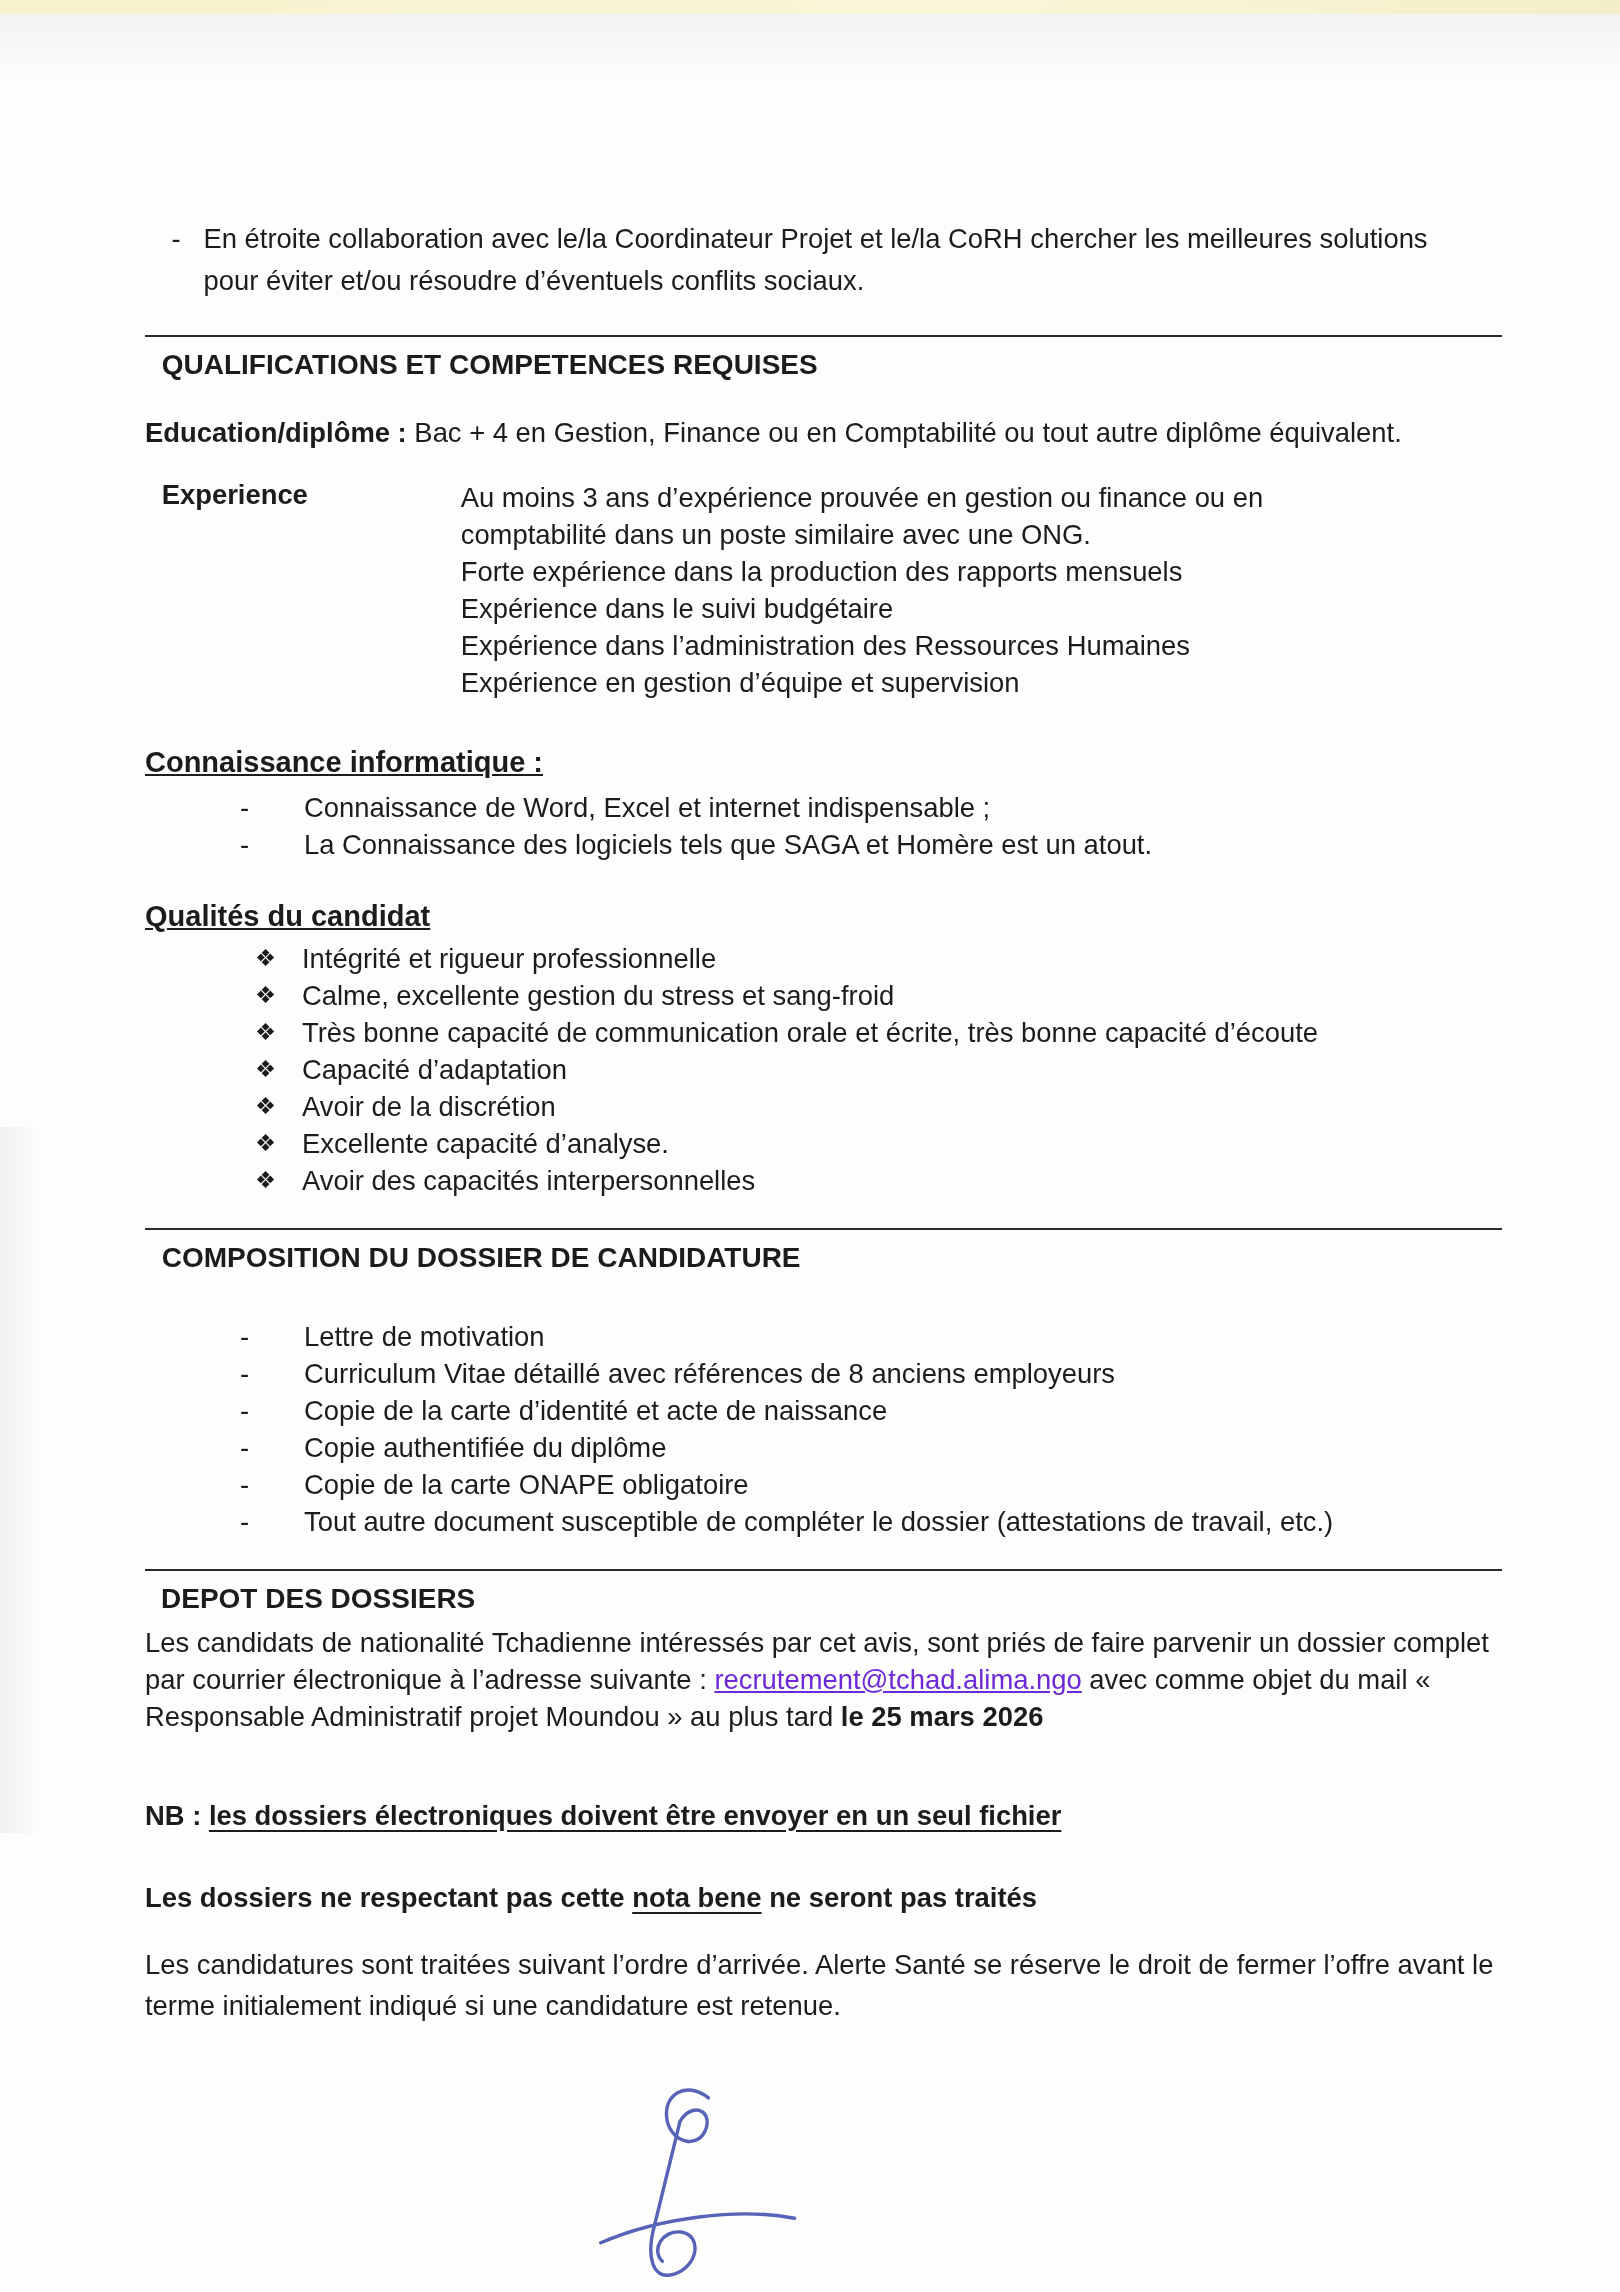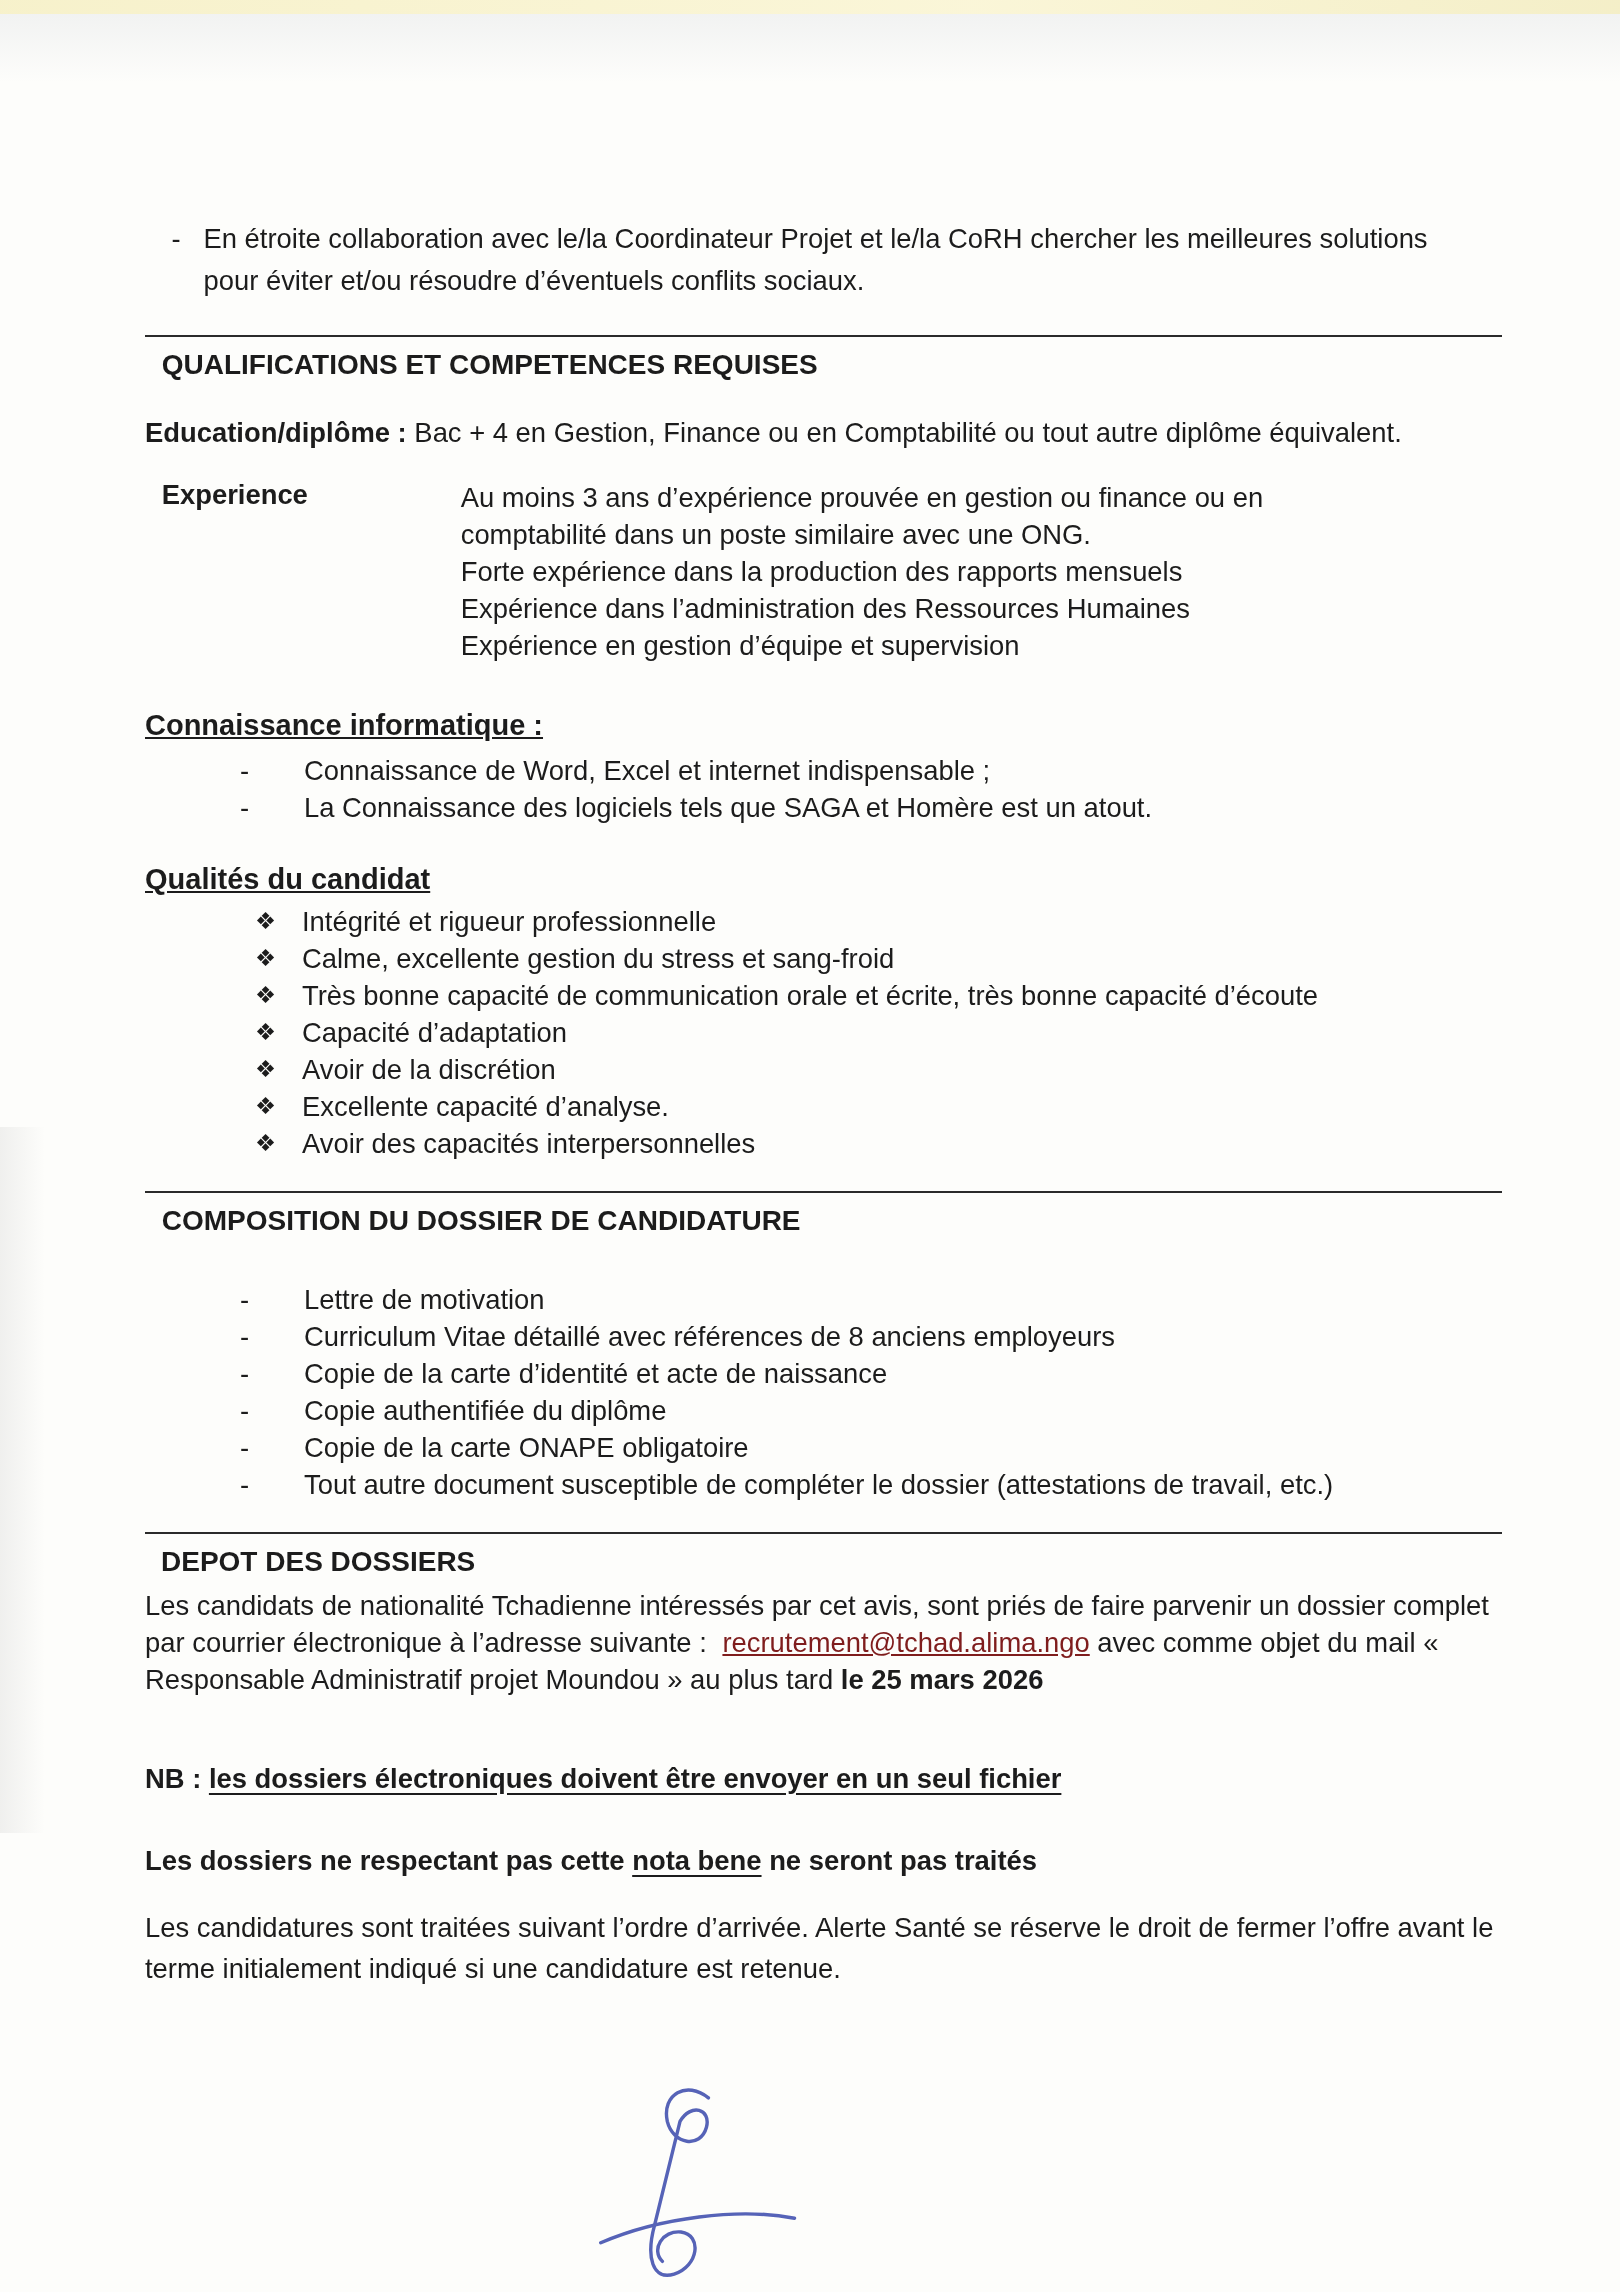--- a/index.html
+++ b/index.html
@@ -55,21 +55,21 @@
   
   .dash-list{margin-top:7.8px;line-height:37px;}
   .dash-list .item{display:flex;padding-left:95px;}
   .dash-list .marker{flex:0 0 64px;}
   
   .diamond-list{margin-top:5.9px;line-height:37px;}
   .diamond-list .item{display:flex;padding-left:110px;}
   .diamond-list .marker{flex:0 0 47px;font-size:23.5px;}
   
   .depot-para{margin:5.9px 0 0 0;line-height:37px;width:1357px;}
-  a.email-link{color:#7f1d1d;text-decoration:underline;cursor:pointer;margin-left:8px;}
+  a.email-link{color:#6d28d9;text-decoration:underline;cursor:pointer;}
   .nb-line{margin-top:61px;font-weight:bold;line-height:39px;}
   .nb-line u, .warning u{text-underline-offset:4.9px;margin-top:12px;}
   .warning{margin-top:43px;font-weight:bold;line-height:39px;}
   .closing{margin-top:17px;line-height:41px;width:1357px;}
   
   .signature{position:absolute;left:544px;top:2078px;}
 </style>
 </head>
 <body>
 
@@ -95,20 +95,21 @@
     </p>
 
     <div class="exp-row">
       <div class="exp-label">Experience</div>
       <div class="exp-lines">
 
           <div>Au moins 3 ans d’expérience prouvée en gestion ou finance ou en comptabilité dans un poste similaire avec une ONG.</div>
 
           <div>Forte expérience dans la production des rapports mensuels</div>
 
+          <div>Expérience dans le suivi budgétaire</div>
 
           <div>Expérience dans l’administration des Ressources Humaines</div>
 
           <div>Expérience en gestion d’équipe et supervision</div>
         </div>
     </div>
 
     <h3>Connaissance informatique :</h3>
     <div class="dash-list">
 

